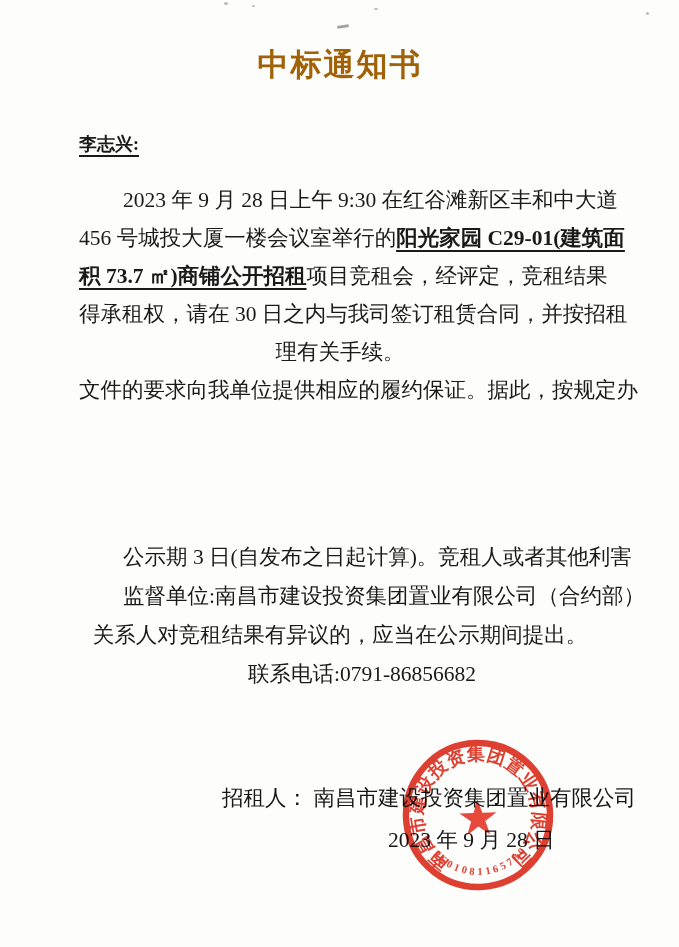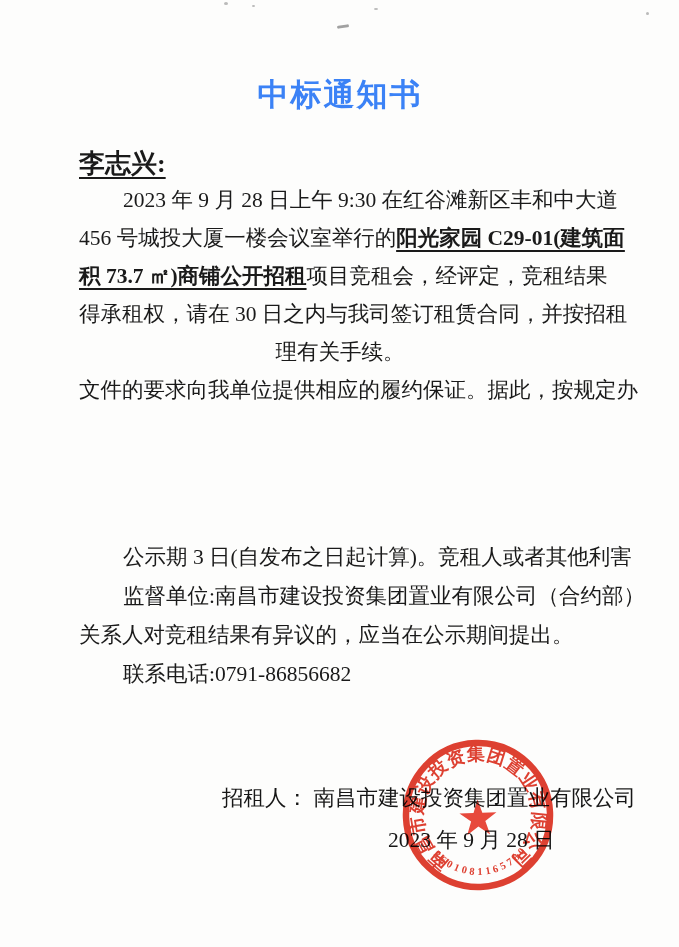--- a/index.html
+++ b/index.html
@@ -12,49 +12,49 @@
     overflow:hidden;
   }
   .page {
     position:absolute; left:0; top:0;
     width:679px; height:947px;
     background:#fdfdfc;
   }
   
   .col { position:absolute; left:79px; width:522px; }
   .title {
-    top:76px;
+    top:46px;
     text-align:center;
     font-size:31px;
     line-height:38px;
     font-weight:bold;
     letter-spacing:2px;
-    color:#3b82f6;
+    color:#a16207;
     white-space:pre;
   }
   .salutation {
-    top:145px;
-    font-size:26px;
+    top:125px;
+    font-size:18px;
     line-height:38px;
     font-weight:bold;
   }
   .salutation span {
     text-decoration:underline;
     text-underline-offset:5px;
     text-decoration-thickness:1.5px;
     white-space:pre;
   }
   .para { font-size:21.5px; }
   .para .line { white-space:pre; }
   #para1 { top:181px;text-align:center; }
   #para1 .line { line-height:38px; }
   #result { top:459px; }
   #result .line { line-height:38px; }
   #notice { top:538px; }
-  #notice .line { line-height:39px; }
+  #notice .line { line-height:39px;text-align:center; }
   .indent { padding-left:44px; }
   .seg-b  { font-weight:bold; }
   .seg-bu {
     font-weight:bold;
     text-decoration:underline;
     text-underline-offset:5px;
     text-decoration-thickness:2px;
   }
   .sign-line {
     position:absolute;

